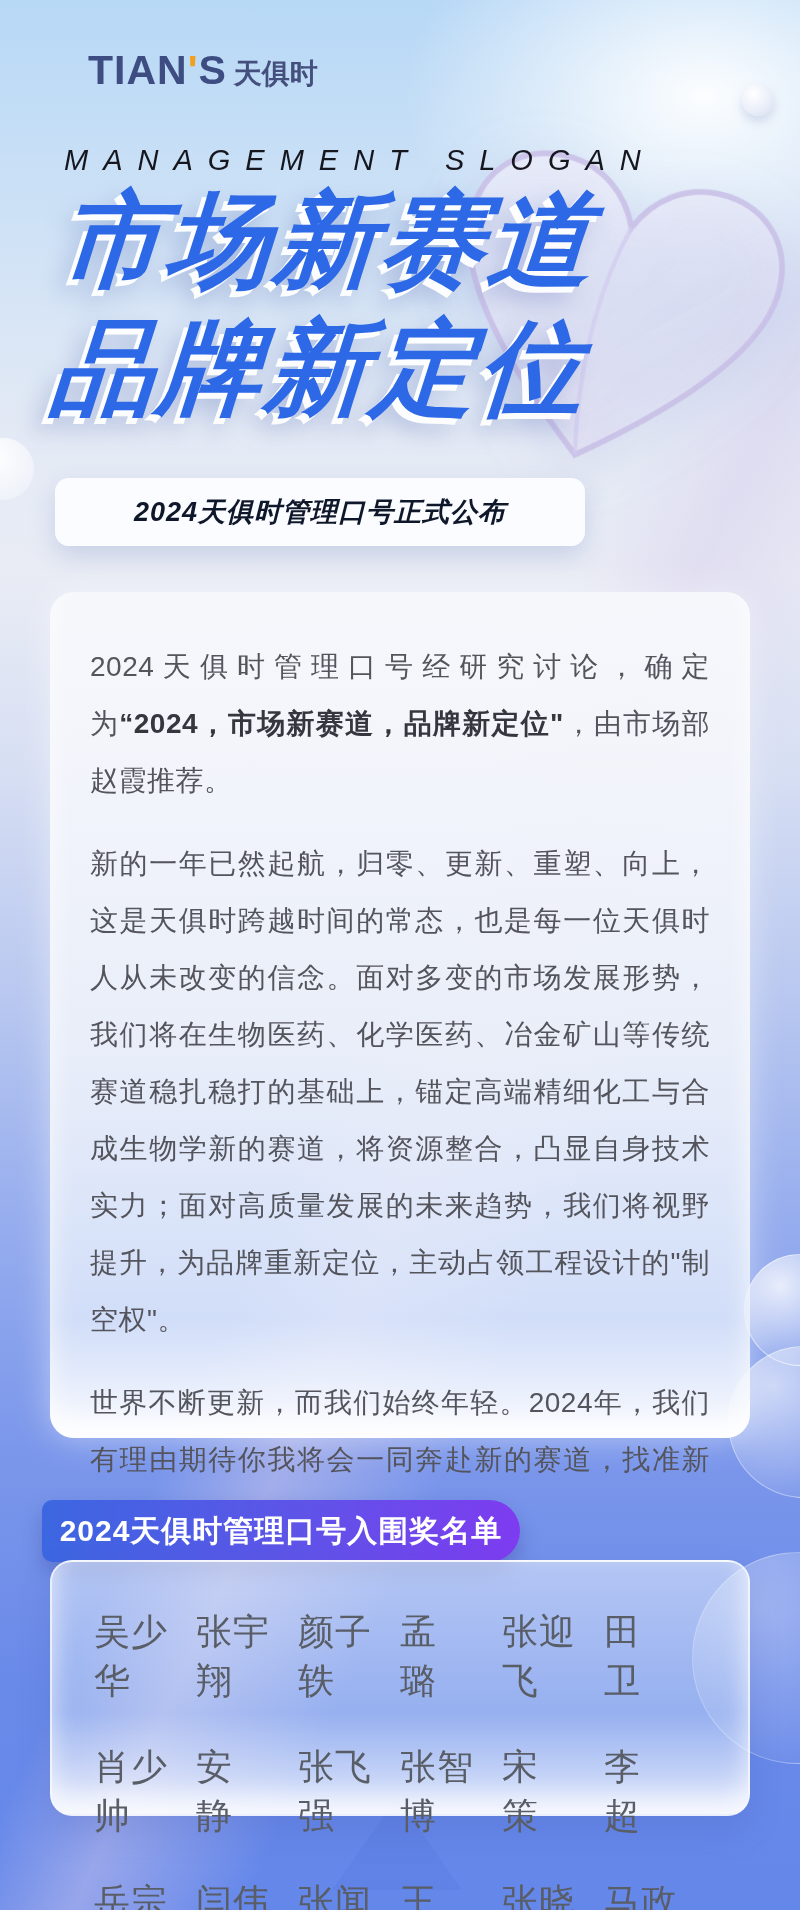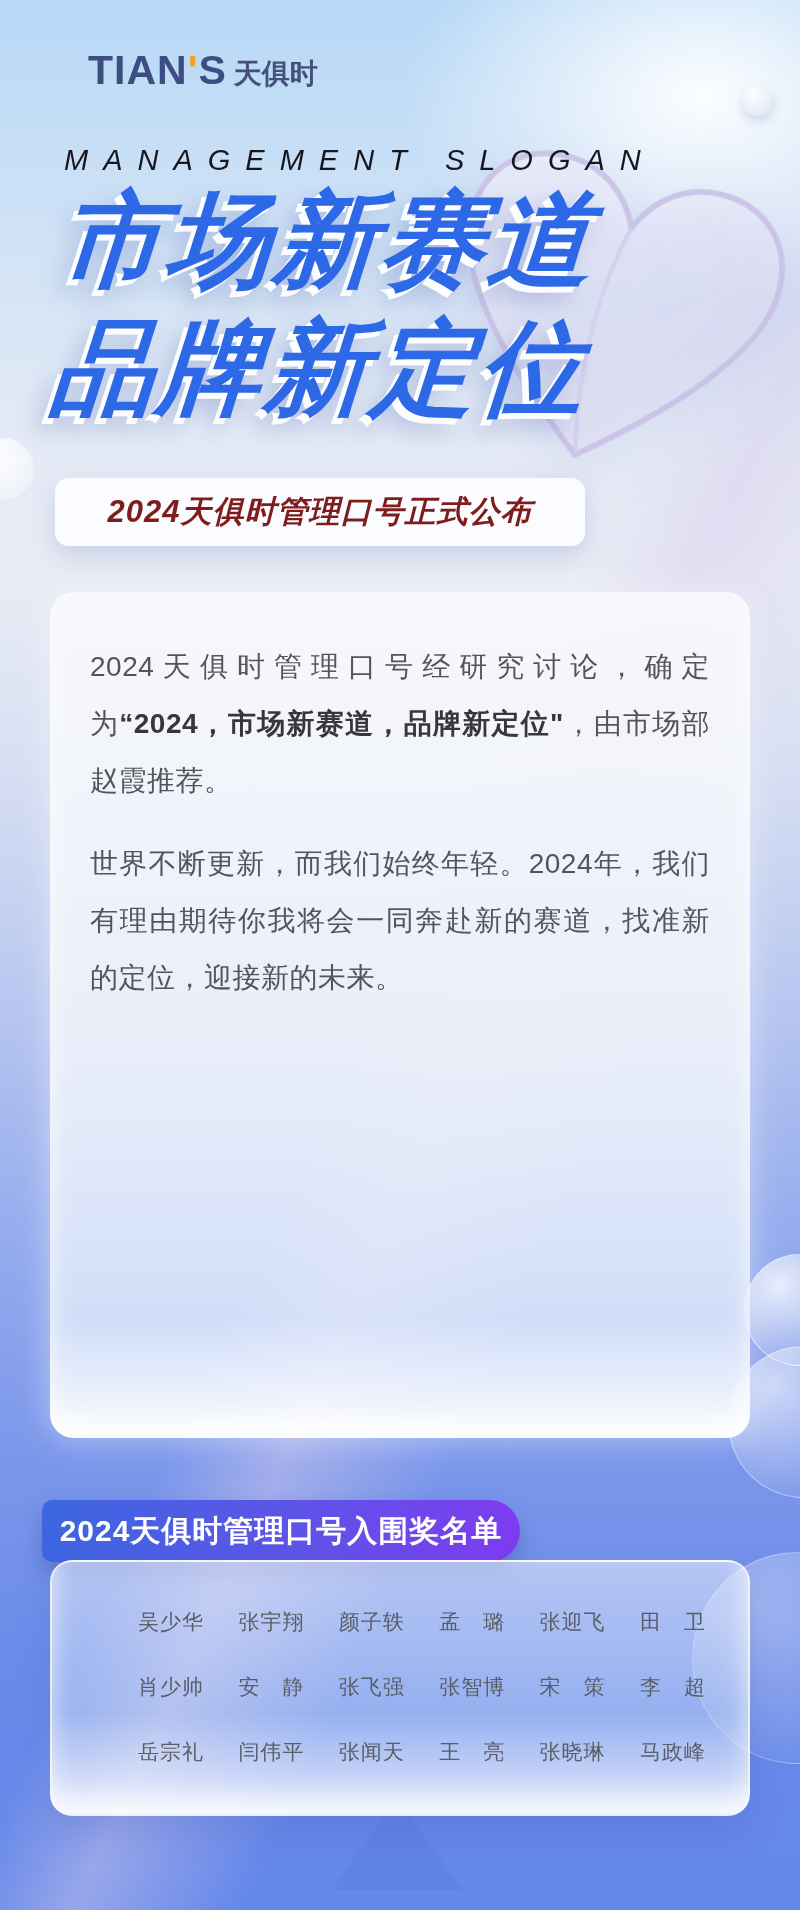--- a/index.html
+++ b/index.html
@@ -39,43 +39,43 @@
   .eyebrow{position:absolute;left:64px;top:144px;font-size:29px;font-style:italic;
     letter-spacing:15px;color:#16161f;white-space:nowrap;text-align:right;}
   
   .title{position:absolute;left:56px;top:176px;font-size:104px;line-height:128px;
     font-weight:bold;font-style:italic;letter-spacing:3px;color:#2d68e7;transform:skewX(-4deg);
     text-shadow:-6px 6px 0 rgba(255,255,255,.95), -11px 13px 22px rgba(90,110,180,.4);
     white-space:nowrap;}
   
   .announce{position:absolute;left:55px;top:478px;width:530px;height:68px;box-sizing:border-box;
     background:rgba(252,253,255,.95);border-radius:14px;display:flex;align-items:center;justify-content:center;
-    font-size:31px;font-weight:bold;font-style:italic;color:#7f1d1d;letter-spacing:1px;
+    font-size:27px;font-weight:bold;font-style:italic;color:#0f172a;letter-spacing:1px;
     box-shadow:0 10px 24px rgba(125,145,200,.3);}
   
   .card{position:absolute;left:50px;top:592px;width:700px;height:846px;box-sizing:border-box;
     padding:46px 40px 0 40px;border-radius:24px;
     background:linear-gradient(180deg, rgba(247,248,252,.97) 0%, rgba(238,242,250,.9) 55%, rgba(229,238,252,.78) 86%, rgba(255,255,255,.96) 100%);
     box-shadow:0 0 34px rgba(255,255,255,.45), inset 0 -16px 26px rgba(255,255,255,.8);}
   .card p{margin:0 0 26px 0;font-size:28px;line-height:57px;color:#54545c;
     text-align:justify;letter-spacing:.5px;}
   .card p b{color:#36363e;}
   
   .shortlist-badge{position:absolute;left:42px;top:1500px;width:478px;height:62px;box-sizing:border-box;
     border-radius:10px 31px 31px 10px;display:flex;align-items:center;justify-content:center;
     background:linear-gradient(95deg,#3c67e1 0%,#5f53e8 55%,#7e3bf0 100%);
     color:#ffffff;font-size:30px;font-weight:bold;letter-spacing:1px;
     box-shadow:0 10px 20px rgba(50,60,140,.32);}
   .shortlist-card{position:absolute;left:50px;top:1560px;width:700px;height:256px;box-sizing:border-box;
     padding:46px 42px 0 42px;border-radius:22px;
     background:linear-gradient(180deg, rgba(233,241,252,.55) 0%, rgba(213,230,250,.42) 60%, rgba(255,255,255,.8) 100%);
     border:2px solid rgba(255,255,255,.75);
     box-shadow:0 16px 32px rgba(70,90,180,.22), inset 0 -16px 26px rgba(255,255,255,.75);}
-  .name-row{display:flex;justify-content:space-between;font-size:21px;color:#585d66;
-    margin-bottom:37px;letter-spacing:1px;margin-left:44px;}
+  .name-row{display:flex;justify-content:space-between;font-size:36px;color:#585d66;
+    margin-bottom:37px;letter-spacing:1px;}
   .name-row:last-child{margin-bottom:0;}
 </style>
 </head>
 <body>
 
 <div class="poster">
 
   <div class="heart">
     <svg width="360" height="340" viewBox="0 0 100 92">
       <defs>
@@ -105,20 +105,21 @@
 
   <div class="title">
     <div>市场新赛道</div>
     <div>品牌新定位</div>
   </div>
 
   <div class="announce">2024天俱时管理口号正式公布</div>
 
   <div class="card">
     <p><span>2024天俱时管理口号经研究讨论，确定为</span><b>“2024，市场新赛道，品牌新定位"</b><span>，由市场部赵霞推荐。</span></p>
+    <p>新的一年已然起航，归零、更新、重塑、向上，这是天俱时跨越时间的常态，也是每一位天俱时人从未改变的信念。面对多变的市场发展形势，我们将在生物医药、化学医药、冶金矿山等传统赛道稳扎稳打的基础上，锚定高端精细化工与合成生物学新的赛道，将资源整合，凸显自身技术实力；面对高质量发展的未来趋势，我们将视野提升，为品牌重新定位，主动占领工程设计的"制空权"。</p>
     <p>世界不断更新，而我们始终年轻。2024年，我们有理由期待你我将会一同奔赴新的赛道，找准新的定位，迎接新的未来。</p>
   </div>
 
   <div class="shortlist-badge">2024天俱时管理口号入围奖名单</div>
 
   <div class="shortlist-card">
     <div class="name-row">
       <span>吴少华</span>
       <span>张宇翔</span>
       <span>颜子轶</span>

